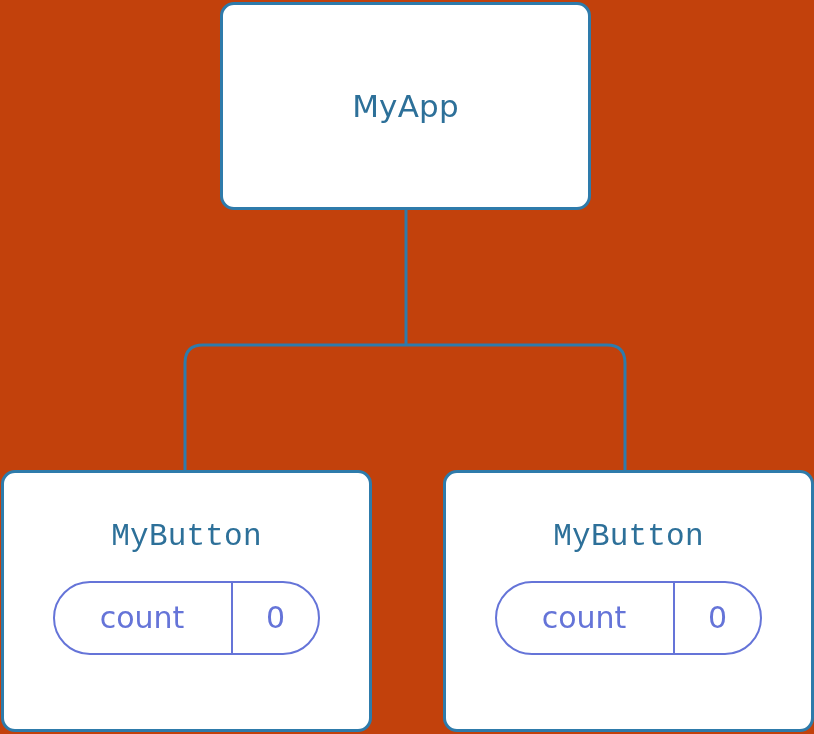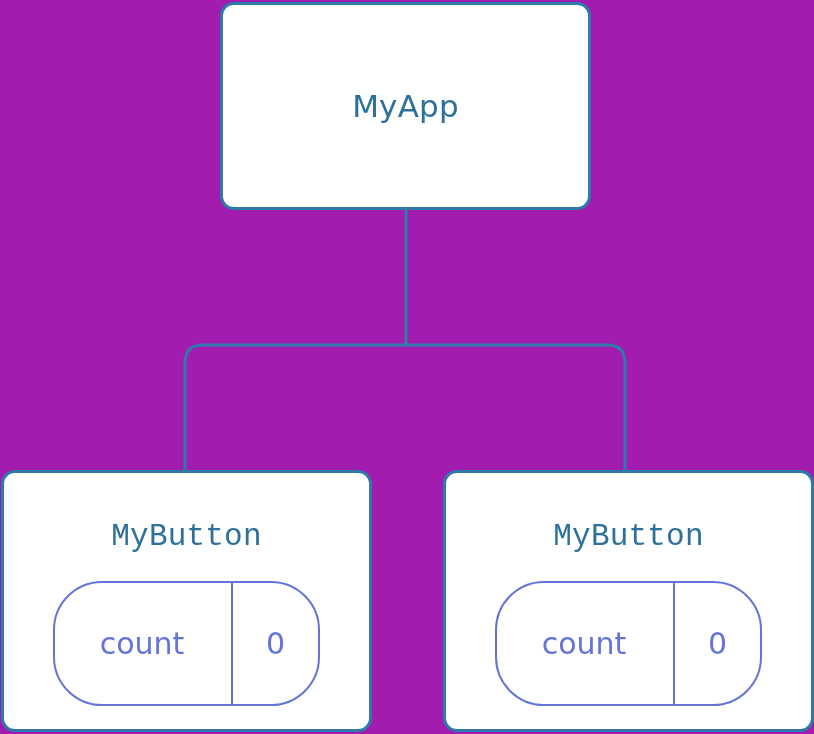--- a/index.html
+++ b/index.html
@@ -11,21 +11,21 @@
     width: 814px;
     height: 734px;
     overflow: hidden;
     font-family: "DejaVu Sans", "Liberation Sans", sans-serif;
   }
 
   #canvas {
     position: relative;
     width: 814px;
     height: 734px;
-    background: #a21caf;
+    background: #c2410c;
     overflow: hidden;
   }
 
   
   #connectors {
     position: absolute;
     left: 0;
     top: 0;
     width: 814px;
     height: 734px;
@@ -80,21 +80,21 @@
   .node-child .node-title {
     margin-top: 48px;
     font-family: Liberation Mono, monospace;
   }
 
   
   .state-pill {
     margin-top: 29px;
     box-sizing: border-box;
     width: 267px;
-    height: 125px;
+    height: 74px;
     border: 2px solid #6574d8;
     border-radius: 49px;
     display: flex;
     align-items: stretch;
     overflow: hidden;
   }
 
   .state-key,
   .state-val {
     display: flex;

